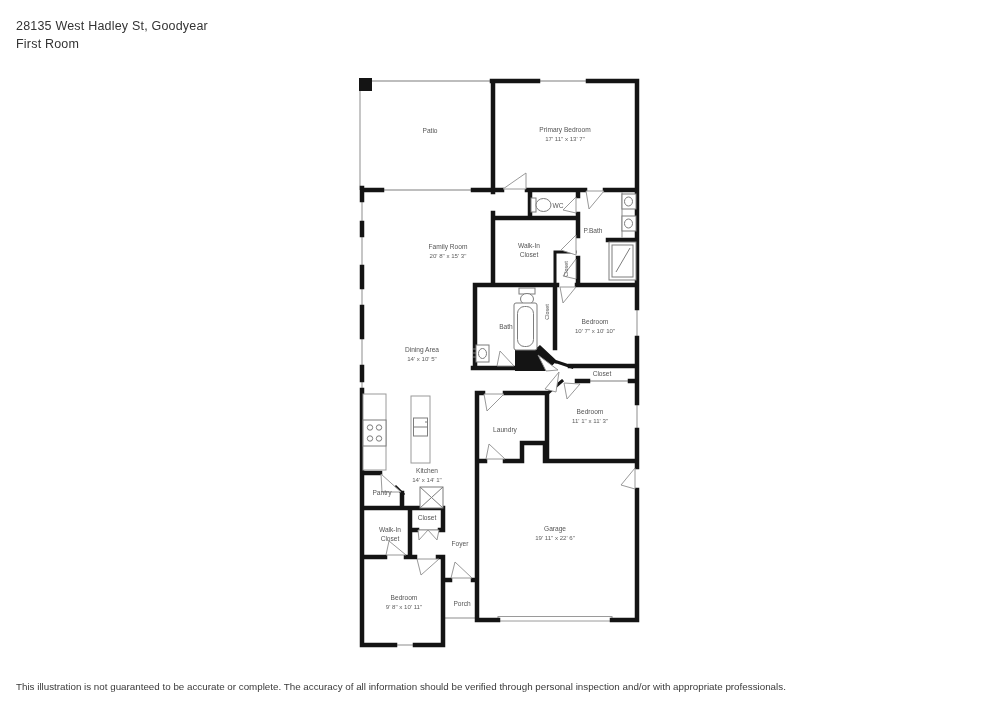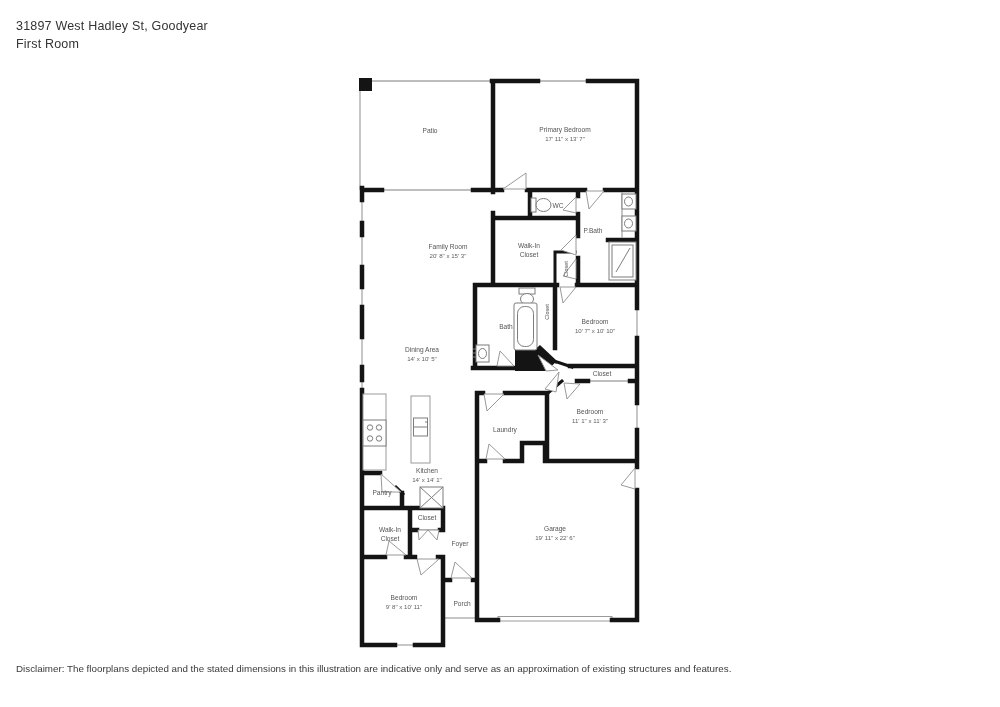--- a/index.html
+++ b/index.html
@@ -22,21 +22,21 @@
   .fix{stroke:#7d7d7d;stroke-width:1;fill:#ffffff;}
   .fix2{stroke:#9a9a9a;stroke-width:1;fill:#ffffff;}
   .leaf{fill:#ffffff;stroke:#8d8d8d;stroke-width:.9;}
   .blackfill{fill:#141414;stroke:none;}
 </style>
 </head>
 <body>
 
 <div class="page">
 
-  <div class="hdr addr">31897 West Hadley St, Goodyear</div>
+  <div class="hdr addr">28135 West Hadley St, Goodyear</div>
   <div class="hdr floor">First Room</div>
 
   <svg width="1000" height="707" viewBox="0 0 1000 707">
 
     <g>
       <path class="thin" d="M360 81H493 M360 81V190"></path>
       <rect class="blackfill" x="359" y="78" width="13" height="13"></rect>
     </g>
 
     <g>
@@ -190,14 +190,14 @@
       <text class="rname" x="390" y="541">Closet</text>
       <text class="rname" x="460" y="546">Foyer</text>
       <text class="rname" x="555" y="531">Garage</text>
       <text class="rdims" x="555" y="540">19' 11" x 22' 6"</text>
       <text class="rname" x="404" y="600">Bedroom</text>
       <text class="rdims" x="404" y="609">9' 8" x 10' 11"</text>
       <text class="rname" x="462" y="606">Porch</text>
     </g>
   </svg>
 
-  <div class="disc l1">Disclaimer: The floorplans depicted and the stated dimensions in this illustration are indicative only and serve as an approximation of existing structures and features.</div>
+  <div class="disc l2">This illustration is not guaranteed to be accurate or complete. The accuracy of all information should be verified through personal inspection and/or with appropriate professionals.</div>
 </div>
 
 </body></html>

